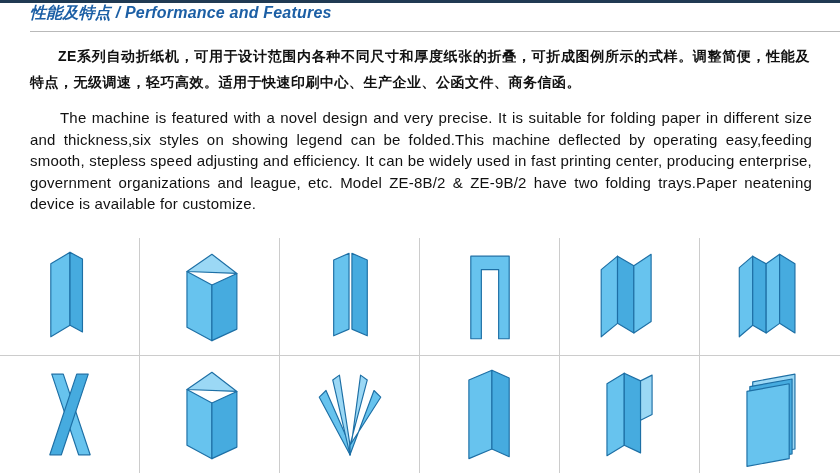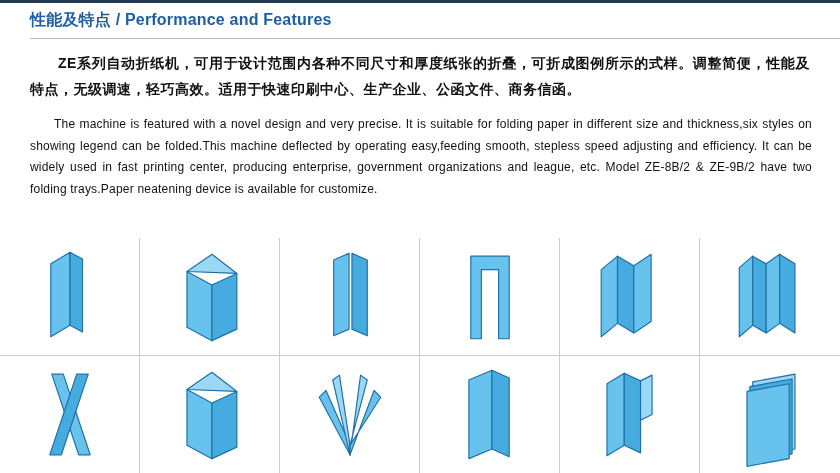--- a/index.html
+++ b/index.html
@@ -5,34 +5,34 @@
   * { box-sizing: border-box; margin: 0; padding: 0; }
   html, body { background: #ffffff; }
   body {
     width: 840px; height: 473px;
     font-family: "Liberation Sans", "DejaVu Sans", sans-serif;
     color: #111111;
     position: relative;
     overflow: hidden;
   }
   .top-rule { height: 3px; background: #203a53; width: 100%; }
-  .header { margin: 7px 30px 0 30px; }
+  .header { margin: 0 30px 0 30px; font-style: italic; }
   .page-title {
     font-size: 16px; font-weight: bold; color: #1c5fa5;
     letter-spacing: 0.2px; padding-bottom: 7px;
   }
   .header-rule { border-bottom: 1px solid #b9b9b9; margin-left: 30px; }
   .para-zh {
     margin: 11px 30px 0 30px;
     font-size: 14px; font-weight: bold; line-height: 26px;
     text-indent: 2em; text-align: justify; letter-spacing: 0.5px;
   }
   .para-en {
     margin: 12px 28px 0 30px;
-    font-size: 12px; line-height: 21.5px;
+    font-size: 15px; line-height: 21.5px;
     text-indent: 2em; text-align: justify; letter-spacing: 0.2px;
   }
   .legend {
     position: absolute; left: 0; right: 0; top: 238px; bottom: 0;
     display: grid;
     grid-template-columns: repeat(6, 1fr);
     grid-template-rows: 1fr 1fr;
   }
   .cell {
     display: flex; align-items: center; justify-content: center;

